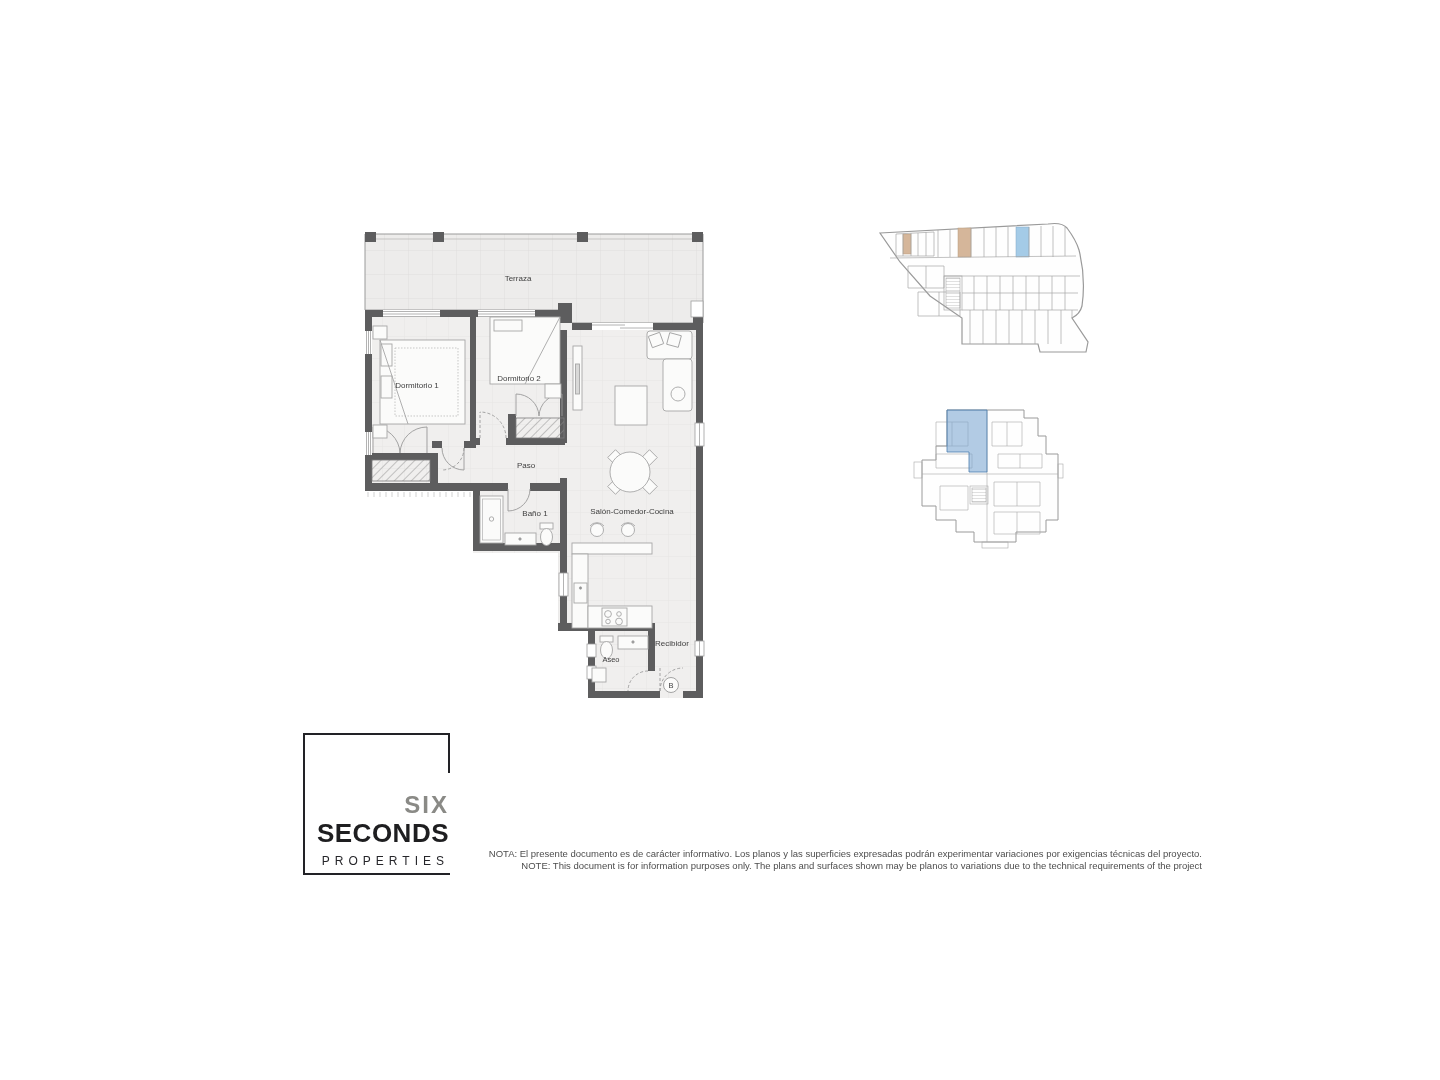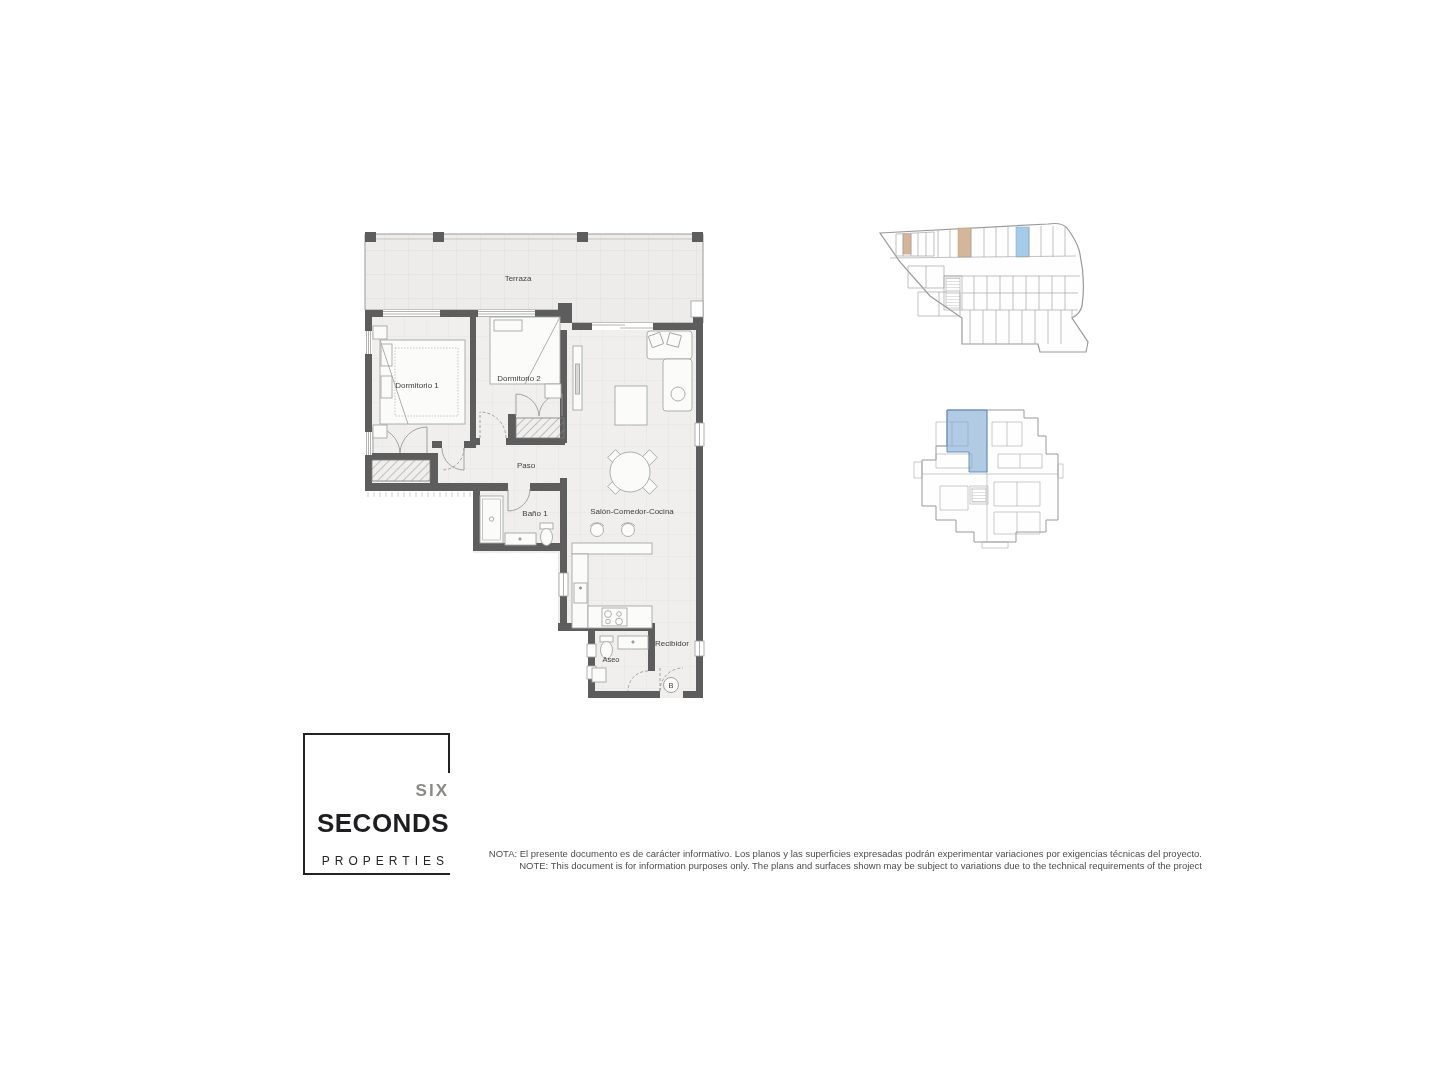--- a/index.html
+++ b/index.html
@@ -12,22 +12,22 @@
   svg text{font-family:"Liberation Sans", sans-serif;}
   .room-label{fill:#3e3e3e;font-size:8px;}
   .room-label-small{fill:#3e3e3e;font-size:7.5px;}
   
   .logo-box{left:303px;top:733px;width:147px;height:142px;}
   .logo-border-top{position:absolute;left:0;top:0;width:100%;height:0;border-top:2.5px solid #222226;}
   .logo-border-bottom{position:absolute;left:0;bottom:0;width:100%;height:0;border-top:2.5px solid #222226;}
   .logo-border-left{position:absolute;left:0;top:0;height:100%;width:0;border-left:2.5px solid #222226;}
   .logo-border-right{position:absolute;right:0;top:0;height:40px;width:0;border-left:2.5px solid #222226;}
   .logo-text{position:absolute;right:1px;bottom:8px;text-align:right;line-height:1;}
-  .logo-six{font-size:17px;font-weight:bold;color:#8a8a86;letter-spacing:2px;margin-bottom:11px;}
-  .logo-seconds{font-size:26px;font-weight:bold;color:#1e1e20;letter-spacing:0.5px;margin-bottom:19px;}
+  .logo-six{font-size:24px;font-weight:bold;color:#8a8a86;letter-spacing:2px;margin-bottom:3px;}
+  .logo-seconds{font-size:26px;font-weight:bold;color:#1e1e20;letter-spacing:0.5px;margin-bottom:9px;}
   .logo-properties{font-size:12px;color:#26262a;letter-spacing:5px;}
   
   .disclaimer{
     left:430px;top:848px;width:772px;text-align:right;
     font-size:9.5px;line-height:12px;color:#4d4d4d;
   }
 </style>
 </head>
 <body>
 
@@ -351,14 +351,14 @@
   <div class="logo-border-right"></div>
   <div class="logo-text">
     <div class="logo-six">SIX</div>
     <div class="logo-seconds">SECONDS</div>
     <div class="logo-properties">PROPERTIES</div>
   </div>
 </div>
 
 <div class="abs disclaimer">
   <div>NOTA: El presente documento es de carácter informativo. Los planos y las superficies expresadas podrán experimentar variaciones por exigencias técnicas del proyecto.</div>
-  <div>NOTE: This document is for information purposes only. The plans and surfaces shown may be subject to variations due to the technical requirements of the project</div>
+  <div>NOTE: This document is for information purposes only. The plans and surfaces shown may be planos to variations due to the technical requirements of the project</div>
 </div>
 
 </body></html>

